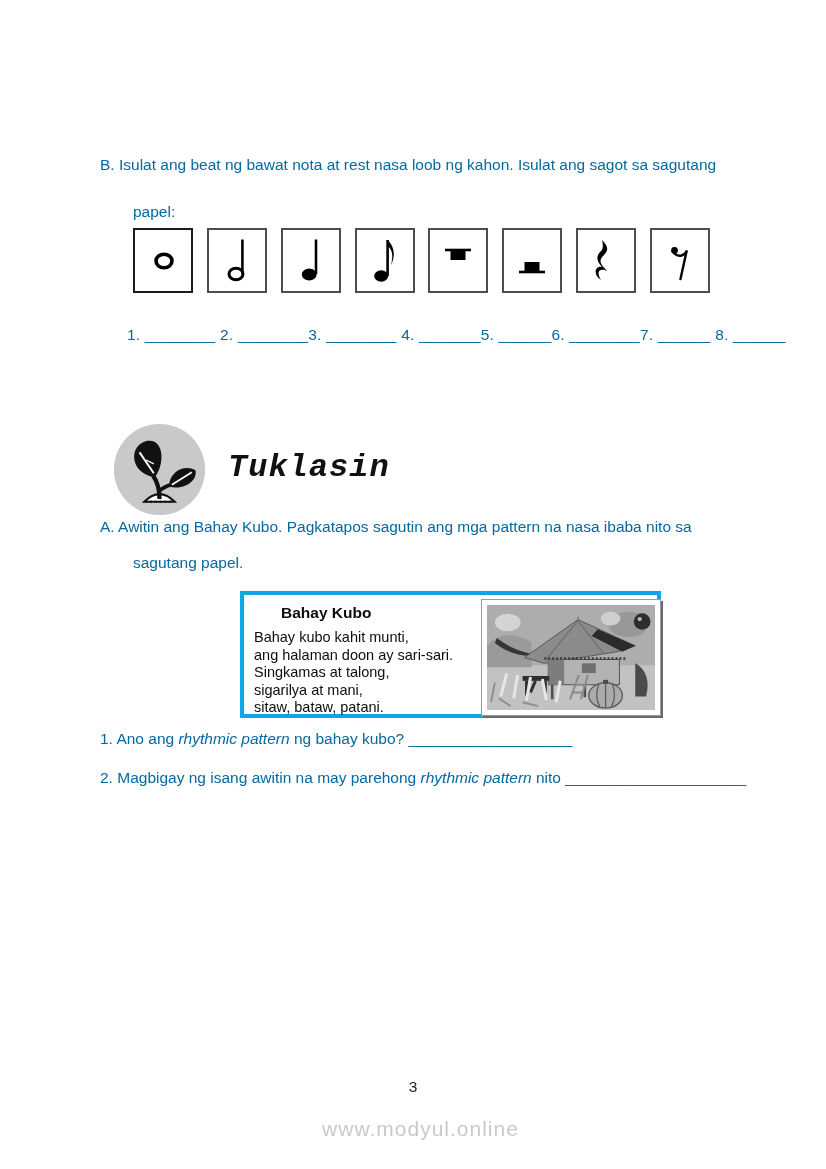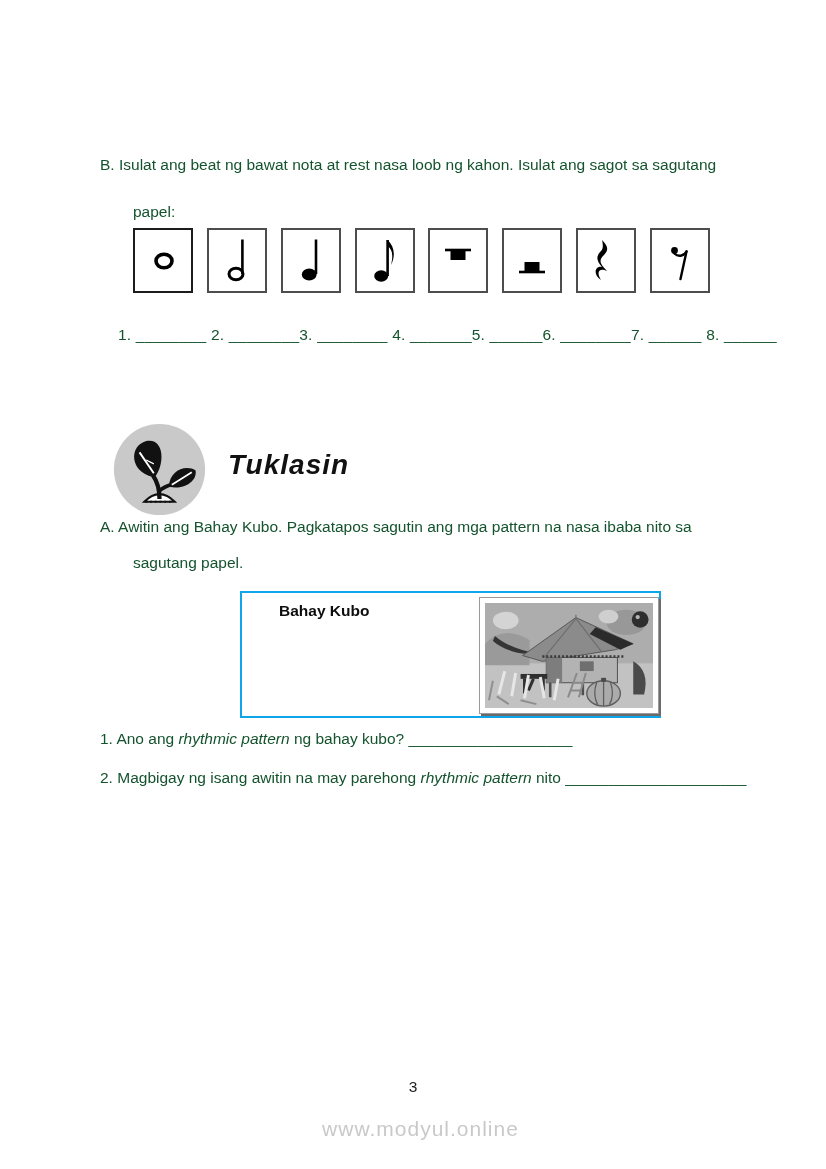--- a/index.html
+++ b/index.html
@@ -5,52 +5,52 @@
   * { margin:0; padding:0; box-sizing:border-box; }
   html,body { background:#fff; }
   body {
     width:826px; height:1169px;
     font-family:"Liberation Sans", sans-serif;
     color:#000;
     position:relative;
     overflow:hidden;
   }
   .abs { position:absolute; white-space:nowrap; }
-  .body-text { font-size:15.5px; color:#14532d; }
+  .body-text { font-size:15.5px; color:#0369a1; }
 
   
   .note-row {
     position:absolute; left:133px; top:228px;
     width:577px; height:65px;
     display:flex; justify-content:space-between;
   }
   .note-box {
     width:60px; height:65px;
     border:2px solid #4d4d4d;
     background:#fff;
     display:flex; align-items:center; justify-content:center;
   }
   .note-box:first-child { border-color:#1c1c1c; }
   .note-box svg { width:40px; height:52px; display:block; }
 
   
   .tuklasin-icon { position:absolute; left:112px; top:422px; width:95px; height:95px; }
   .tuklasin-heading {
     position:absolute; left:228px; top:449px;
-    font-family:Liberation Sans, sans-serif;
+    font-family:Liberation Mono, monospace;
     font-weight:bold; font-style:italic;
-    font-size:28px; color:#111;
+    font-size:32px; color:#111;
     letter-spacing:1px;
   }
 
   
   .song-box {
     position:absolute; left:240px; top:591px;
     width:421px; height:127px;
-    border:2px solid #0ea5e9;
+    border:4px solid #0ea5e9;
     background:#fff;
   }
   .song-title {
     position:absolute; left:37px; top:9px;
     font-size:15.5px; font-weight:bold; color:#0d0d0d;
   }
   .song-lyrics {
     position:absolute; left:10px; top:34px;
     font-size:14.5px; line-height:17.5px; color:#0d0d0d;
   }
@@ -135,21 +135,21 @@
 
   <div class="note-box">
     <svg viewBox="0 0 40 52">
       <circle cx="14.5" cy="15.5" r="3.4" fill="#000"></circle>
       <path d="M14.5,18.5 C18,22 23.5,21.5 26.5,16.5" fill="none" stroke="#000" stroke-width="2.4" stroke-linecap="round"></path>
       <line x1="26.5" y1="16.5" x2="20.5" y2="44" stroke="#000" stroke-width="2.4" stroke-linecap="round"></line>
     </svg>
   </div>
 </div>
 
-<div class="abs body-text" style="left:118px; top:326px; letter-spacing:0.2px;">1. ________ 2. ________3. ________ 4. _______5. ______6. ________7. ______ 8. ______</div>
+<div class="abs body-text" style="left:127px; top:326px; letter-spacing:0.2px;">1. ________ 2. ________3. ________ 4. _______5. ______6. ________7. ______ 8. ______</div>
 
 <svg class="tuklasin-icon" viewBox="0 0 100 100">
   <circle cx="50" cy="50" r="48" fill="#c9c9c9"></circle>
   <path d="M34,84 Q50,68 66,84 Z" fill="#fff" stroke="#111" stroke-width="2.2"></path>
   <path d="M35,84 H65" stroke="#111" stroke-width="2" stroke-dasharray="2,3" fill="none"></path>
   <path d="M50,81 C50,71 48,63 43,56" stroke="#111" stroke-width="4.5" fill="none"></path>
   <path d="M49,73 C54,69 58,67 63,66" stroke="#111" stroke-width="4" fill="none"></path>
   <path d="M43,58 C18,52 18,25 36,20 C55,16 56,44 45,58 Z" fill="#111"></path>
   <path d="M29,32 L44,54" stroke="#fff" stroke-width="2" fill="none"></path>
   <path d="M36,40 L44,44" stroke="#fff" stroke-width="1.4" fill="none"></path>
@@ -157,20 +157,27 @@
   <path d="M84,53 L63,66" stroke="#fff" stroke-width="1.8" fill="none"></path>
 </svg>
 
 <div class="tuklasin-heading">Tuklasin</div>
 
 <div class="abs body-text" style="left:100px; top:518px;">A. Awitin ang Bahay Kubo. Pagkatapos sagutin ang mga pattern na nasa ibaba nito sa</div>
 <div class="abs body-text" style="left:133px; top:554px;">sagutang papel.</div>
 
 <div class="song-box">
   <div class="song-title">Bahay Kubo</div>
+  <div class="song-lyrics">
+    <div>Bahay kubo kahit munti,</div>
+    <div>ang halaman doon ay sari-sari.</div>
+    <div>Singkamas at talong,</div>
+    <div>sigarilya at mani,</div>
+    <div>sitaw, bataw, patani.</div>
+  </div>
   <div class="song-image-frame">
     <svg viewBox="0 0 170 108" preserveAspectRatio="none">
       <rect width="170" height="108" fill="#adadad"></rect>
       <rect y="62" width="170" height="46" fill="#c2c2c2"></rect>
       <path d="M0,42 Q18,22 45,38 L45,64 L0,64 Z" fill="#9a9a9a"></path>
       <ellipse cx="21" cy="18" rx="13" ry="9" fill="#d4d4d4"></ellipse>
       <ellipse cx="143" cy="20" rx="20" ry="13" fill="#989898"></ellipse>
       <ellipse cx="125" cy="14" rx="10" ry="7" fill="#cfcfcf"></ellipse>
       <circle cx="157" cy="17" r="8.5" fill="#2e2e2e"></circle>
       <circle cx="154.5" cy="14.5" r="2.2" fill="#b5b5b5"></circle>

